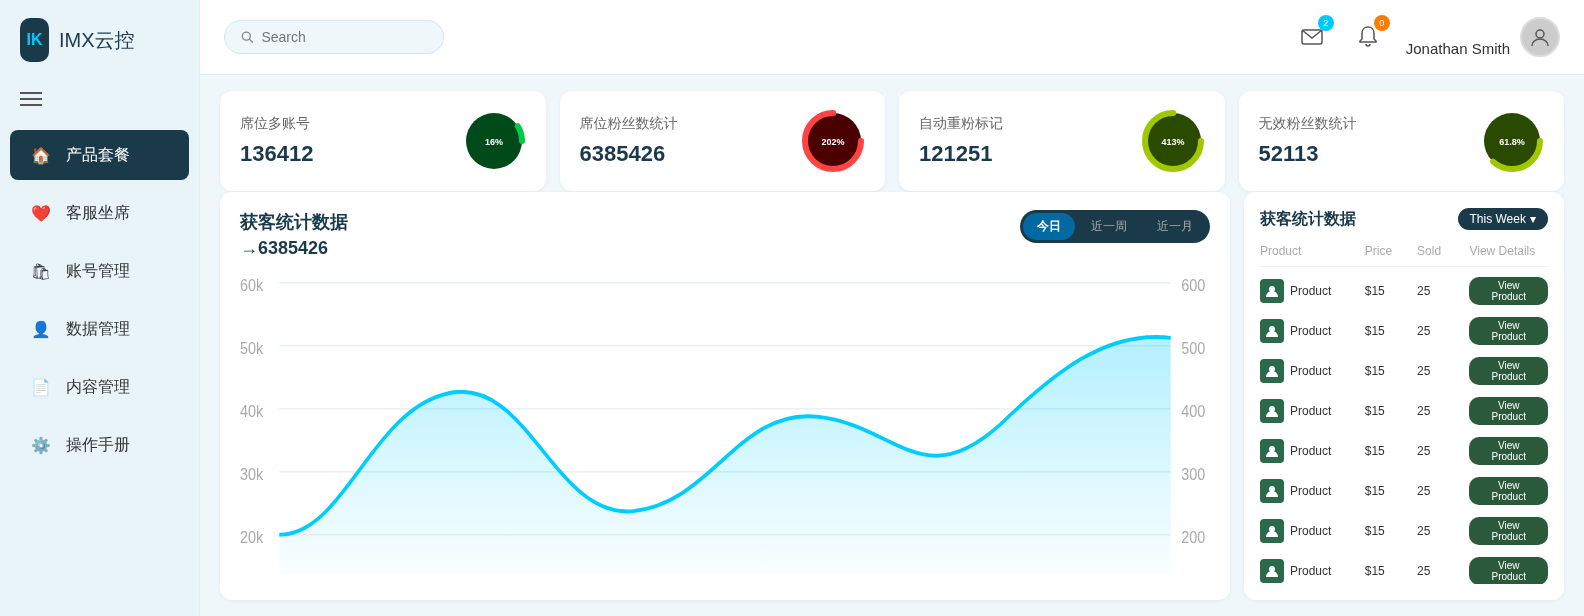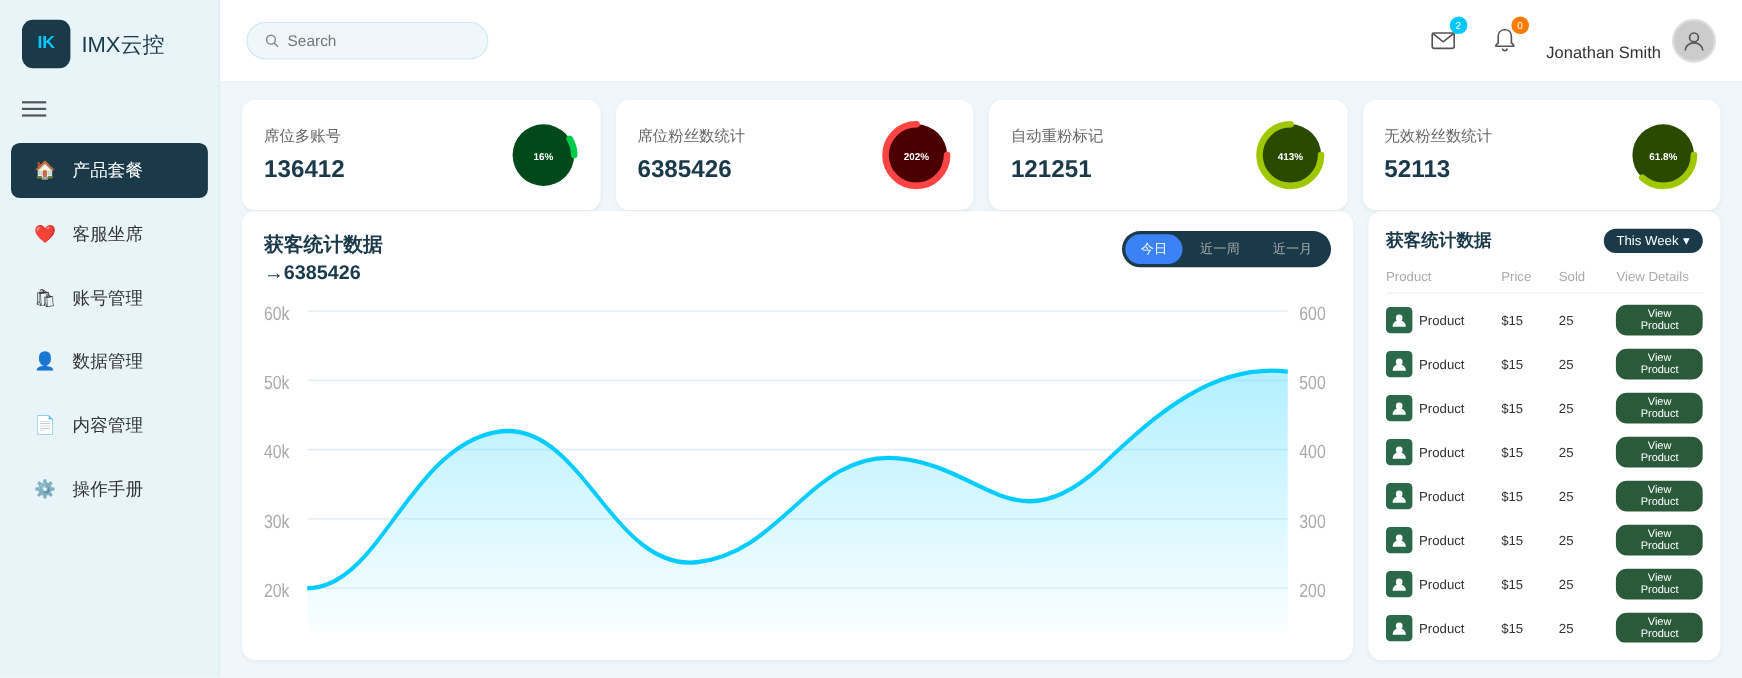--- a/index.html
+++ b/index.html
@@ -15,21 +15,21 @@
       flex-shrink: 0;
       border-right: 1px solid #d8edf5;
     }
     .sidebar-logo {
       display: flex;
       align-items: center;
       padding: 18px 20px;
       gap: 10px;
     }
     .logo-icon {
-      width: 44px;
+      width: 29px;
       height: 44px;
       background: #1a3a4a;
       border-radius: 10px;
       display: flex;
       align-items: center;
       justify-content: center;
       color: #00c8ff;
       font-weight: bold;
       font-size: 16px;
     }
@@ -203,21 +203,21 @@
       padding: 3px;
       gap: 2px;
     }
     .time-tab {
       padding: 5px 14px;
       border-radius: 16px;
       font-size: 12px;
       color: #aaa;
       cursor: pointer;
     }
-    .time-tab.active { background: #3b82f6; color: white; }
+    .time-tab.active { background: #0369a1; color: white; font-weight: bold; }
     .chart-area {
       flex: 1;
       position: relative;
       min-height: 0;
     }
     .chart-svg {
       width: 100%;
       height: 100%;
     }
 

